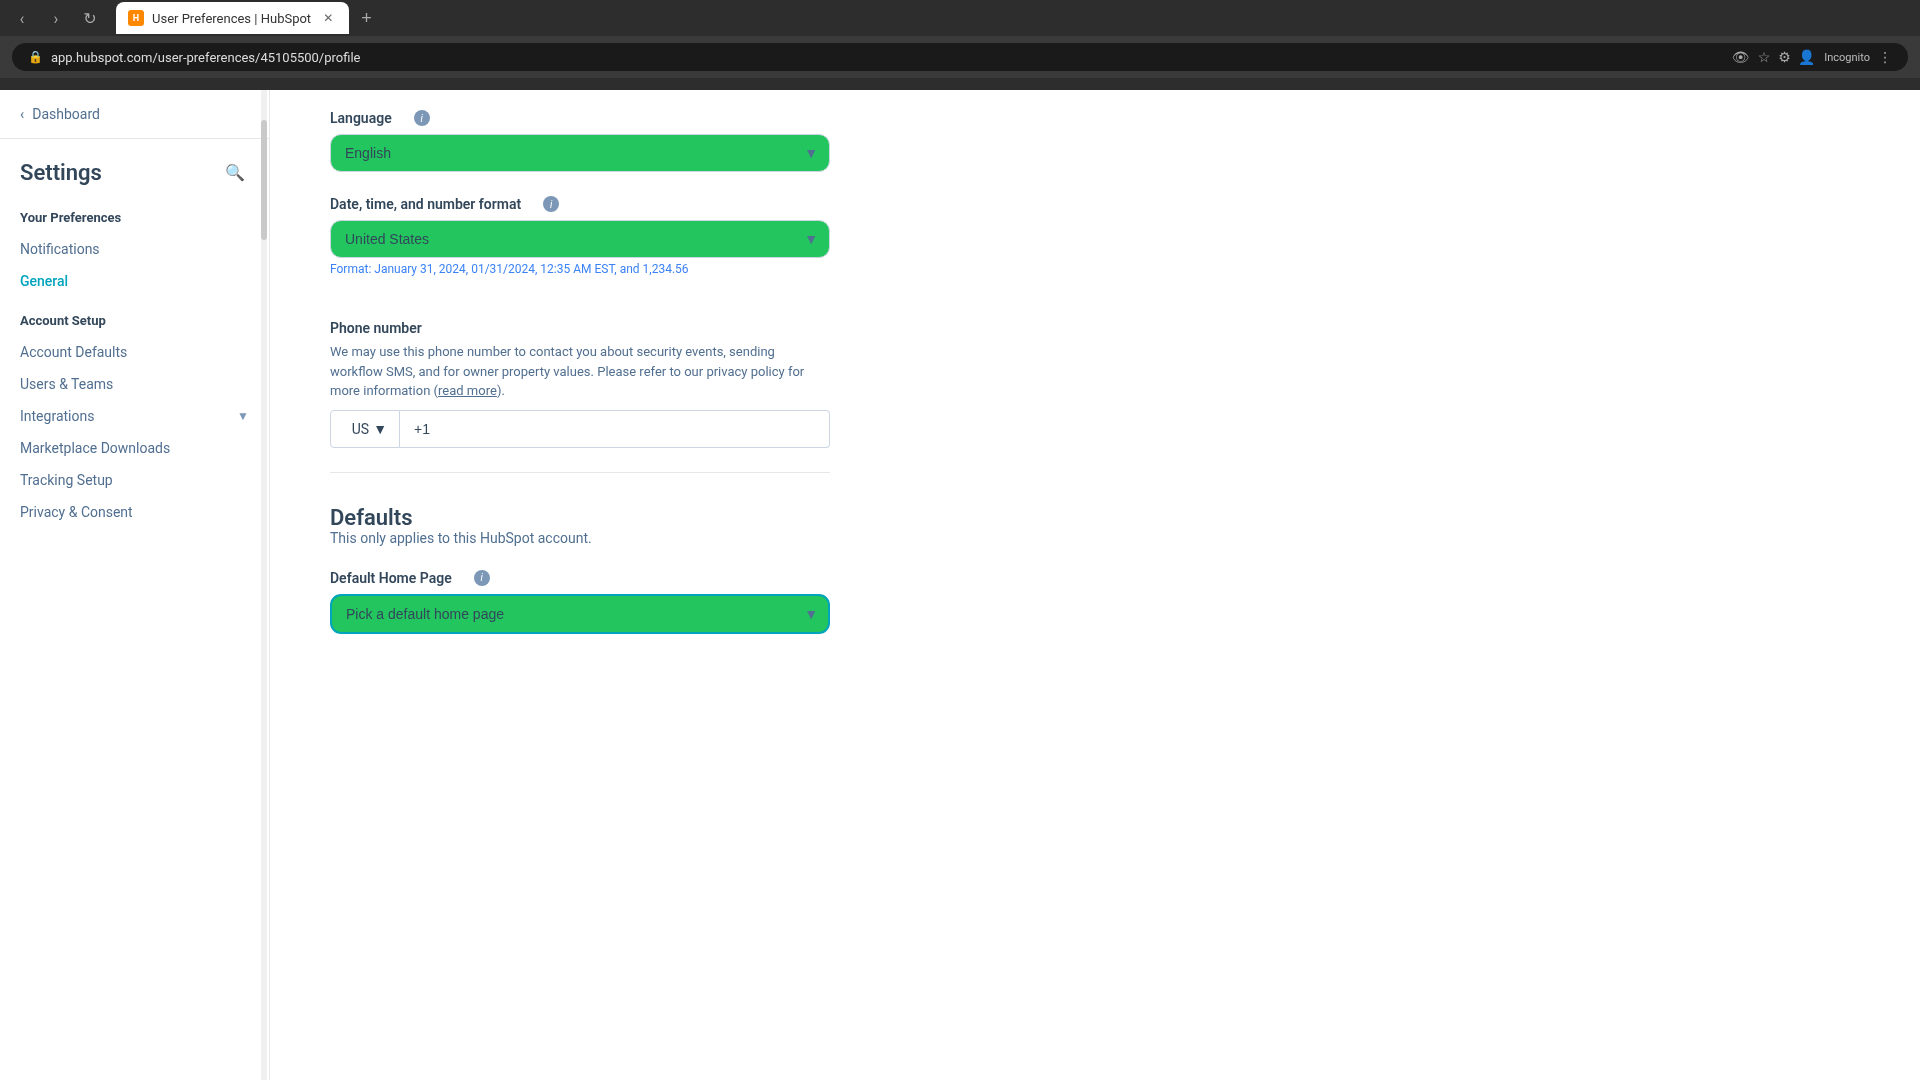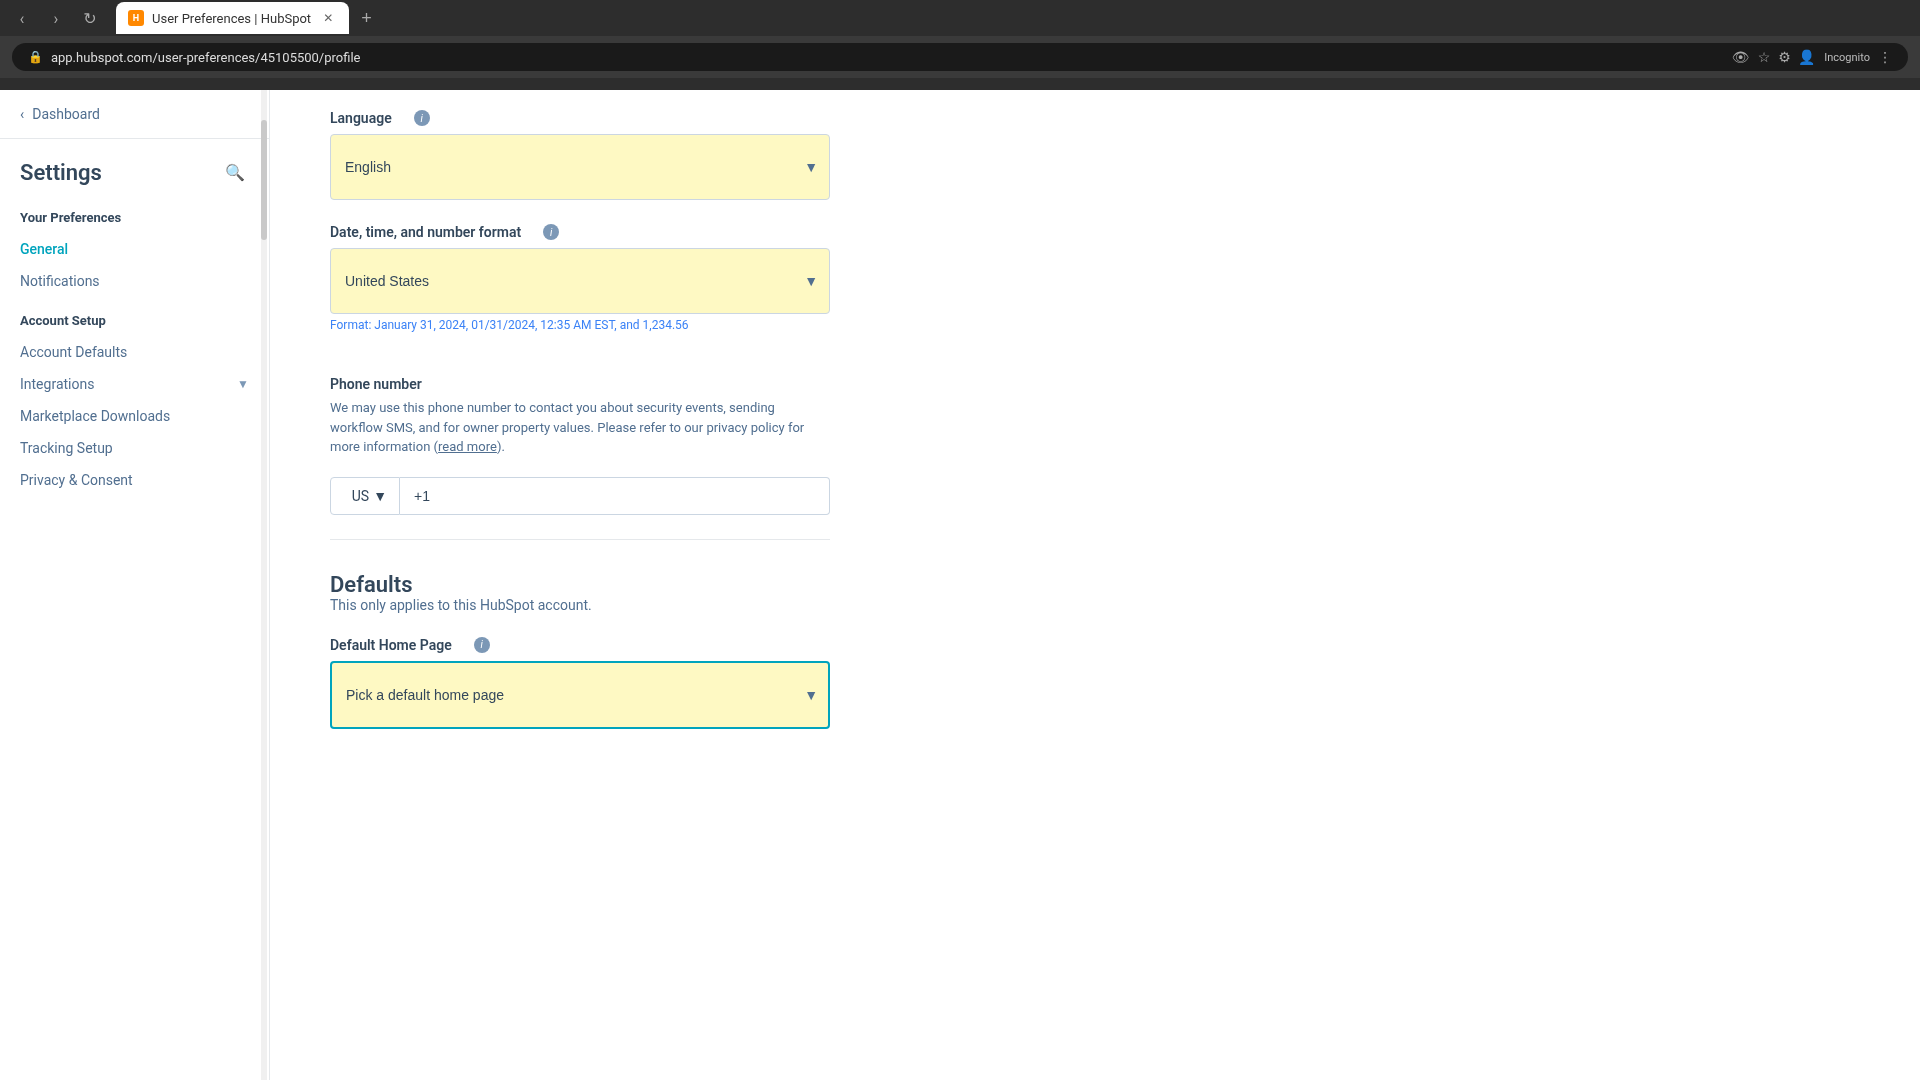--- a/index.html
+++ b/index.html
@@ -205,25 +205,25 @@
       font-weight: normal;
     }
 
     .select-wrapper {
       position: relative;
       margin-bottom: 24px;
     }
     .select-field {
       width: 100%;
       border: 1px solid #cbd6e2;
-      border-radius: 4px;
-      padding: 24px 14px;
-      font-size: 14px;
-      color: #33475b;
-      background: #fef9c3;
+      border-radius: 11px;
+      padding: 10px 14px;
+      font-size: 14px;
+      color: #33475b;
+      background: #22c55e;
       appearance: none;
       cursor: pointer;
     }
     .select-arrow {
       position: absolute;
       right: 12px;
       top: 50%;
       transform: translateY(-50%);
       color: #516f90;
       font-size: 14px;
@@ -243,21 +243,21 @@
 
     .phone-section-label {
       font-size: 14px;
       font-weight: 600;
       color: #33475b;
       margin-bottom: 6px;
     }
     .phone-description {
       font-size: 13px;
       color: #516f90;
-      margin-bottom: 20px;
+      margin-bottom: 9px;
       line-height: 1.5;
     }
     .phone-description a {
       color: #516f90;
       text-decoration: underline;
       cursor: pointer;
     }
     .phone-input-row {
       display: flex;
       gap: 0;
@@ -359,30 +359,33 @@
       <span>‹</span>
       <span>Dashboard</span>
     </a>
 
     <div class="settings-header">
       <span class="settings-title">Settings</span>
       <span class="search-icon-btn">🔍</span>
     </div>
 
     <div class="sidebar-section-label">Your Preferences</div>
+    <div class="sidebar-item">
+      <span>Notifications</span>
+    </div>
     <div class="sidebar-item active">
       <span>General</span>
     </div>
-    <div class="sidebar-item">
-      <span>Notifications</span>
-    </div>
 
     <div class="sidebar-section-label">Account Setup</div>
     <div class="sidebar-item">
       <span>Account Defaults</span>
+    </div>
+    <div class="sidebar-item">
+      <span>Users &amp; Teams</span>
     </div>
     <div class="sidebar-item">
       <span>Integrations</span>
       <span class="sidebar-item-chevron">▼</span>
     </div>
     <div class="sidebar-item">
       <span>Marketplace Downloads</span>
     </div>
     <div class="sidebar-item">
       <span>Tracking Setup</span>

